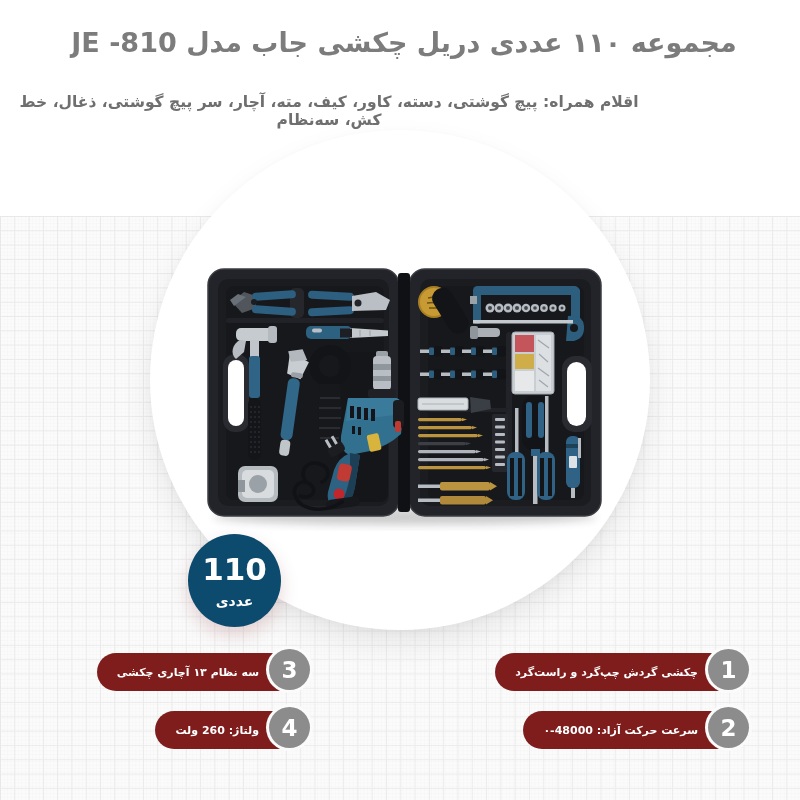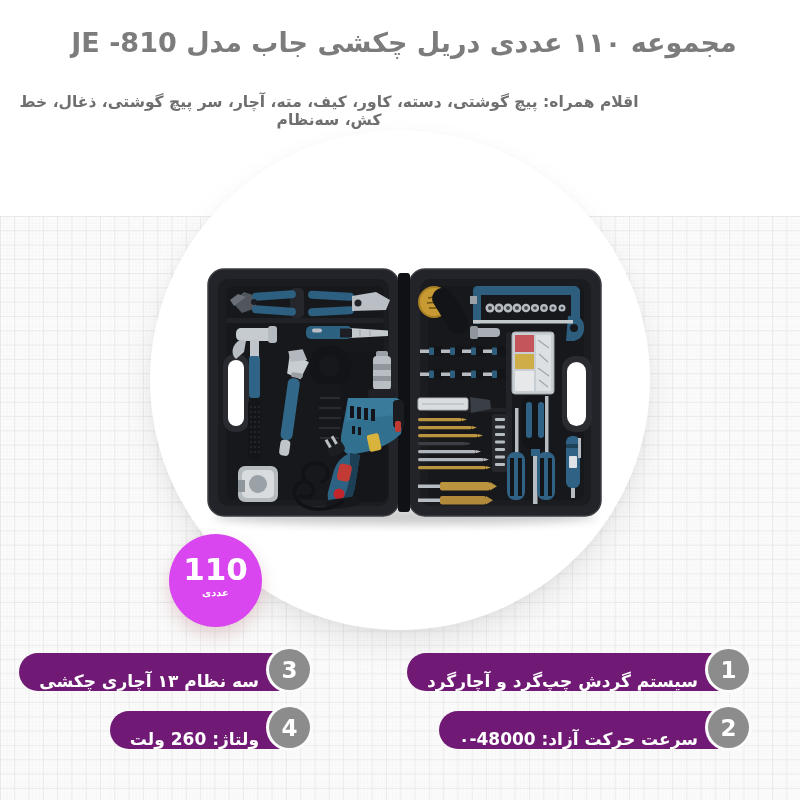--- a/index.html
+++ b/index.html
@@ -26,37 +26,37 @@
   .title{
     position:absolute;top:27px;left:4px;width:800px;text-align:center;direction:rtl;
     font-size:27px;font-weight:bold;color:#7c7c7c;letter-spacing:0;
   }
   .subtitle{
     position:absolute;top:93px;left:0;width:658px;text-align:center;direction:rtl;
     font-size:15.5px;font-weight:bold;color:#6f6f6f;
   }
   .product-wrap{position:absolute;left:190px;top:256px;width:430px;height:275px;}
   .badge{
-    position:absolute;left:169px;top:534px;width:93px;height:93px;border-radius:50%;
-    background:#d946ef;color:#ffffff;text-align:center;
+    position:absolute;left:188px;top:534px;width:93px;height:93px;border-radius:50%;
+    background:#0c4a6e;color:#ffffff;text-align:center;
     box-shadow:0 8px 18px rgba(130,20,25,0.18);
   }
   .badge .count{font-size:31px;font-weight:bold;line-height:1;margin-top:20px;}
-  .badge .unit{font-size:10px;font-weight:bold;direction:rtl;margin-top:2px;}
+  .badge .unit{font-size:14px;font-weight:bold;direction:rtl;margin-top:8px;}
   .feature{position:absolute;height:44px;direction:rtl;}
   .feature .num{
     position:absolute;right:0;top:0;width:41px;height:41px;border-radius:50%;
     background:#8c8c8c;color:#fff;font-size:23px;font-weight:bold;
     display:flex;align-items:center;justify-content:center;
     box-shadow:0 0 0 3px #fbfbfb;z-index:2;
   }
   .feature .pill{
     position:absolute;right:13px;top:4px;height:38px;border-radius:19px;
-    background:#701a75;color:#ffffff;font-size:17px;font-weight:bold;
-    display:flex;align-items:flex-end;white-space:nowrap;
+    background:#7f1d1d;color:#ffffff;font-size:11px;font-weight:bold;
+    display:flex;align-items:center;white-space:nowrap;
     padding:0 38px 0 20px;z-index:1;
   }
   #feature-1{top:649px;right:51px;}
   #feature-2{top:707px;right:51px;}
   #feature-3{top:649px;right:490px;}
   #feature-4{top:707px;right:490px;}
 </style>
 </head>
 <body>
 
@@ -349,21 +349,21 @@
 </div>
 
 <div class="badge">
   <div class="count">110</div>
   <div class="unit">عددی</div>
 </div>
 
 <div class="feature" id="feature-1">
   <div class="num">1</div>
   <div class="pill">
-      <span>سیستم گردش چپ‌گرد و آچار‌گرد</span>
+      <span>چکشی گردش چپ‌گرد و راست‌گرد</span>
     </div>
 </div>
 <div class="feature" id="feature-2">
   <div class="num">2</div>
   <div class="pill">
       <span>سرعت حرکت آزاد: 48000-۰</span>
     </div>
 </div>
 <div class="feature" id="feature-3">
   <div class="num">3</div>

